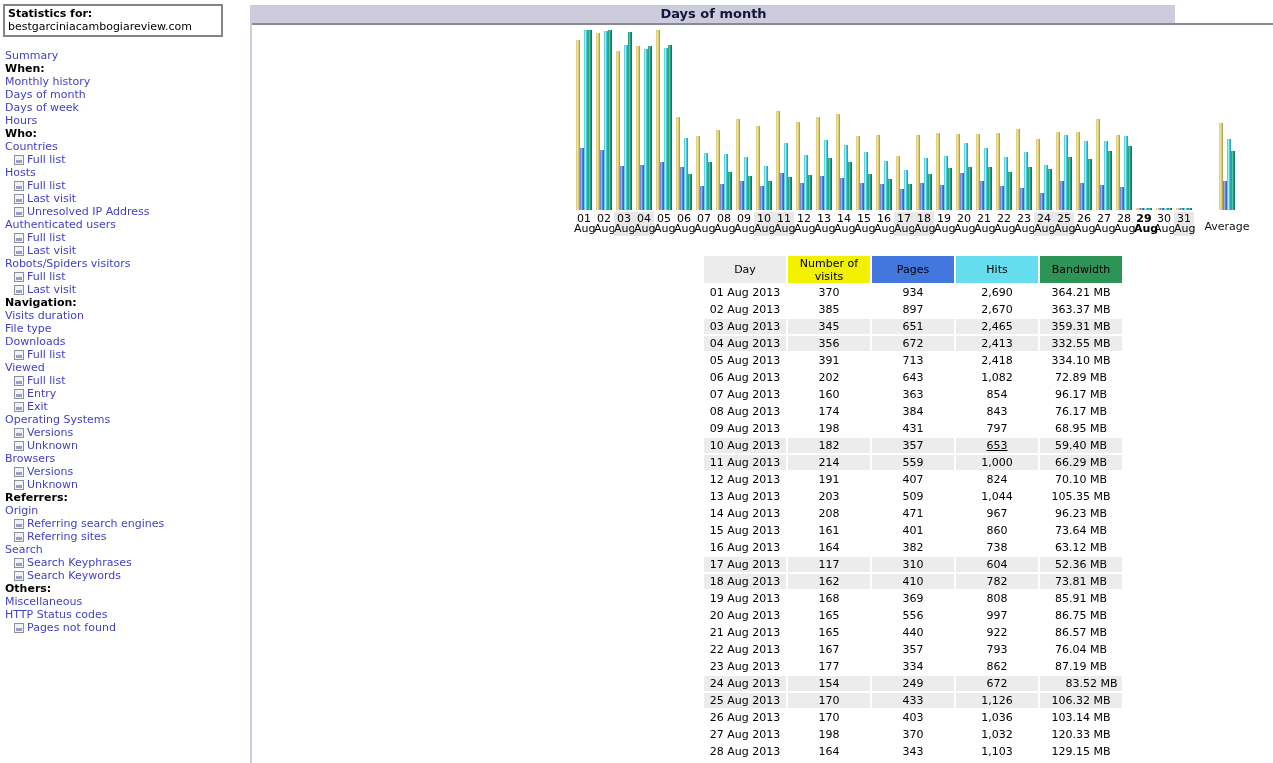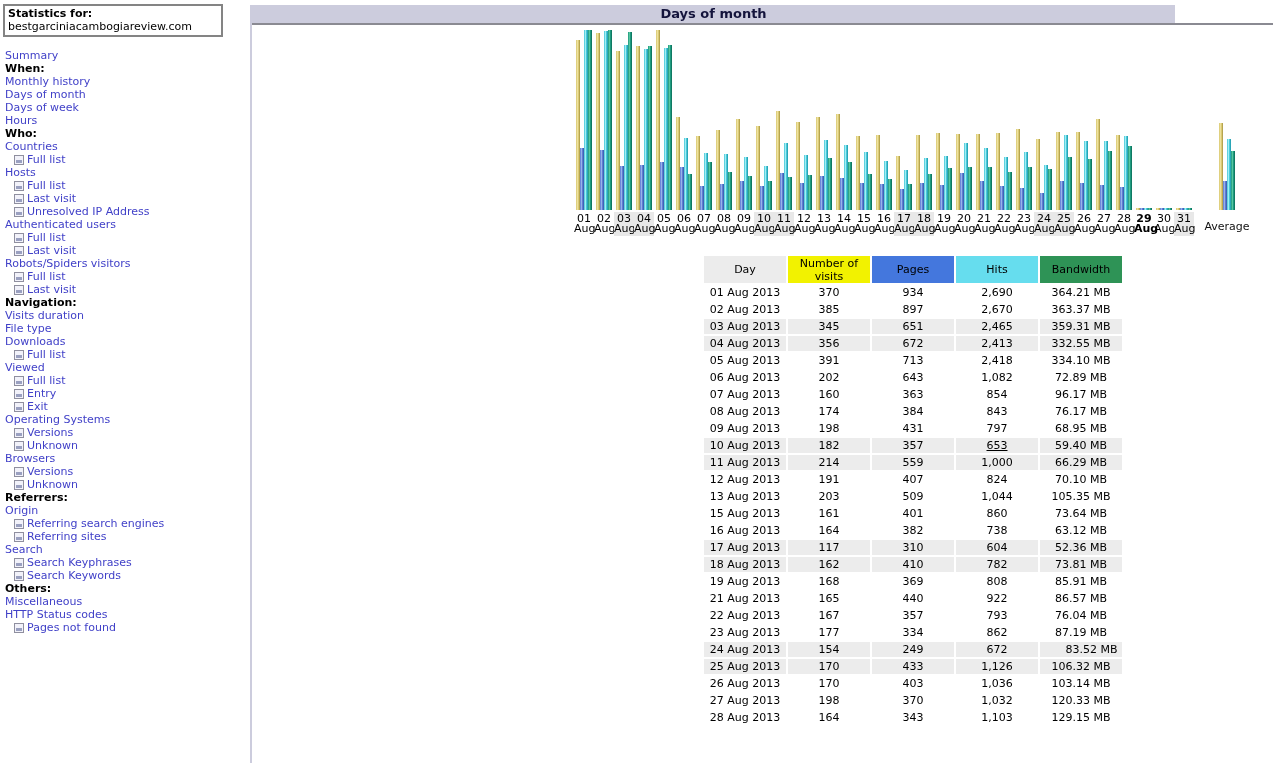--- a/index.html
+++ b/index.html
@@ -646,20 +646,27 @@
         <td>70.10 MB</td>
       </tr>
       <tr>
         <td>13 Aug 2013</td>
         <td>203</td>
         <td>509</td>
         <td>1,044</td>
         <td>105.35 MB</td>
       </tr>
       <tr>
+        <td>14 Aug 2013</td>
+        <td>208</td>
+        <td>471</td>
+        <td>967</td>
+        <td>96.23 MB</td>
+      </tr>
+      <tr>
         <td>15 Aug 2013</td>
         <td>161</td>
         <td>401</td>
         <td>860</td>
         <td>73.64 MB</td>
       </tr>
       <tr>
         <td>16 Aug 2013</td>
         <td>164</td>
         <td>382</td>
@@ -681,20 +688,27 @@
         <td style="background: rgb(236, 236, 236);">73.81 MB</td>
       </tr>
       <tr>
         <td>19 Aug 2013</td>
         <td>168</td>
         <td>369</td>
         <td>808</td>
         <td>85.91 MB</td>
       </tr>
       <tr>
+        <td>20 Aug 2013</td>
+        <td>165</td>
+        <td>556</td>
+        <td>997</td>
+        <td>86.75 MB</td>
+      </tr>
+      <tr>
         <td>21 Aug 2013</td>
         <td>165</td>
         <td>440</td>
         <td>922</td>
         <td>86.57 MB</td>
       </tr>
       <tr>
         <td>22 Aug 2013</td>
         <td>167</td>
         <td>357</td>

